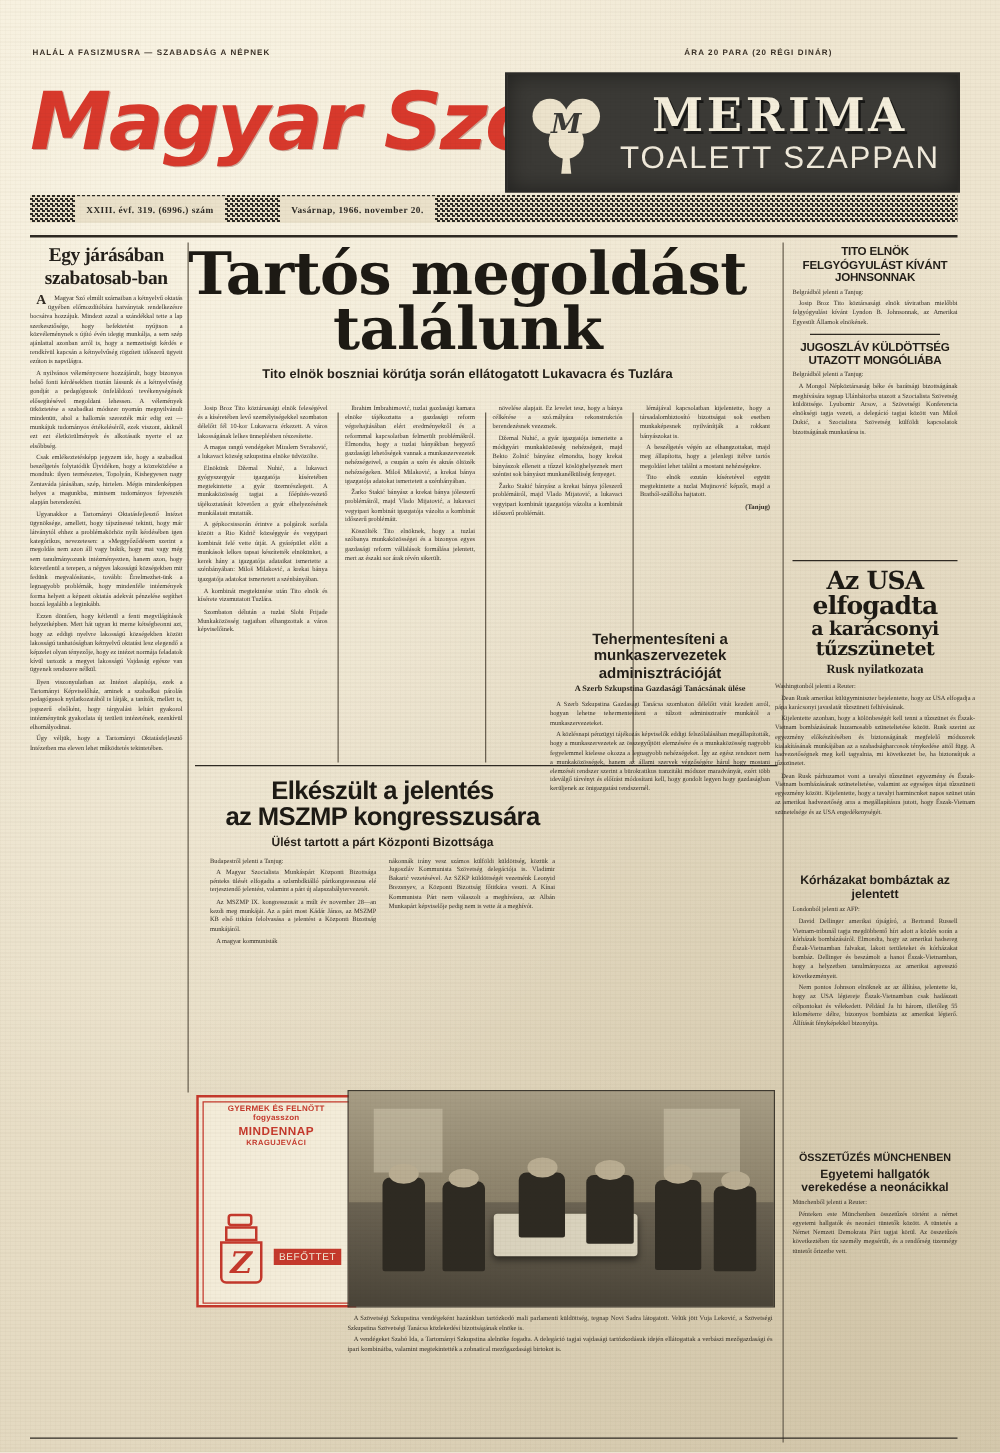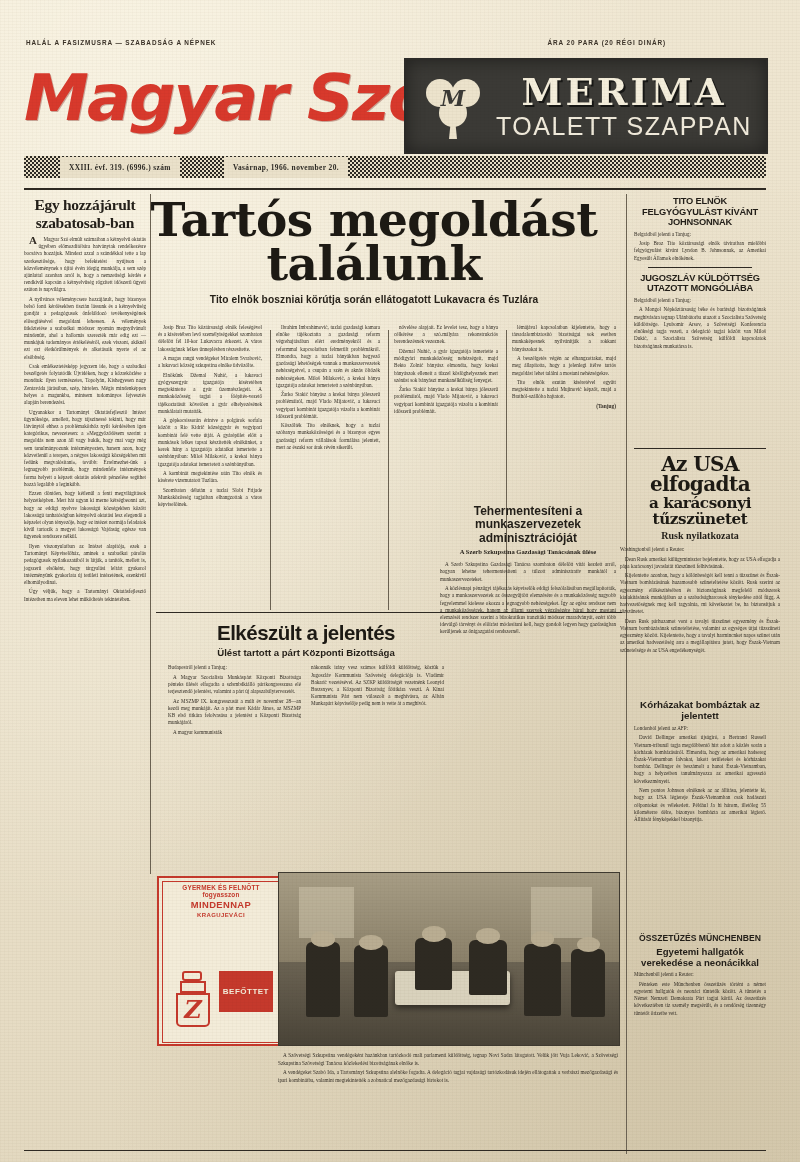--- a/index.html
+++ b/index.html
@@ -221,28 +221,28 @@
   #ad .l1{font-family:"Liberation Sans",sans-serif;font-weight:700;font-size:6.4px;
     color:#c5392c;text-align:center;margin-top:2px;letter-spacing:.2px}
   #ad .l2{font-family:"Liberation Sans",sans-serif;font-weight:700;font-size:9.4px;
     color:#c5392c;text-align:center;margin-top:1px;letter-spacing:.4px}
   #ad .l3{font-family:"Liberation Sans",sans-serif;font-weight:700;font-size:6px;
     color:#c5392c;text-align:center;margin-top:2px;letter-spacing:.4px}
   #ad .script{font-family:"DejaVu Serif",serif;font-style:italic;font-weight:700;
     font-size:15px;color:#c5392c;text-align:center;margin-top:3px;letter-spacing:-.4px}
   #ad .jar{position:absolute;left:8px;bottom:14px;width:54px;height:62px}
   #ad .l4{position:absolute;right:6px;bottom:30px;
-    font-family:"Liberation Sans",sans-serif;font-weight:700;font-size:8px;
-    color:#f3ecd9;background:#c5392c;padding:16px 4px;letter-spacing:.5px}
+    font-family:"Liberation Sans",sans-serif;font-weight:400;font-size:8px;
+    color:#f3ecd9;background:#c5392c;padding:2px 4px;letter-spacing:.5px}
 
   
   #mun{left:634px;top:922px;width:132px}
   #mun .rhd{
     font-family:"Liberation Sans",sans-serif;font-weight:700;
-    font-size:8.6px;line-height:1.14;text-align:center;color:#221e18;margin-bottom:3px;margin-top:12px;
+    font-size:8.6px;line-height:1.14;text-align:center;color:#221e18;margin-bottom:3px;
   }
   #mun .rhd2{
     font-family:"Liberation Sans",sans-serif;font-weight:700;
     font-size:9.6px;line-height:1.12;text-align:center;color:#221e18;margin:3px 0;
   }
   #korhaz{left:634px;top:700px;width:132px}
   #korhaz .rhd{
     font-family:"Liberation Sans",sans-serif;font-weight:700;
     font-size:9.8px;line-height:1.12;text-align:center;color:#221e18;margin-bottom:3px;
   }
@@ -292,21 +292,21 @@
   <div class="vrule" style="left:150px;top:194px;height:680px"></div>
   <div class="vrule" style="left:626px;top:194px;height:960px"></div>
   <div class="vrule" style="left:270px;top:330px;height:280px"></div>
   <div class="vrule" style="left:388px;top:330px;height:280px"></div>
   <div class="vrule" style="left:506px;top:330px;height:280px"></div>
   <div class="hrule" style="left:156px;top:612px;width:466px"></div>
   <div class="hrule" style="left:634px;top:448px;width:132px"></div>
   <div class="hrule" style="left:24px;top:1150px;width:742px"></div>
 
   <div class="col" id="left-col">
-    <div class="hd">Egy hozzájárult szabatosab-ban</div>
+    <div class="hd">Egy járásában szabatosab-ban</div>
     <div class="body-txt">
       <p class="dropcap">A Magyar Szó elmúlt számaiban a kétnyelvű oktatás ügyében előmozdítóbára hatványtak rendelkezésre bocsátva hozzájuk. Mindezt azzal a szándékkal tette a lap szerkesztősége, hogy befektetést nyújtson a közvéleménynek s újító évén idegig munkálja, a sem szép ajánlattal azonban arról is, hogy a nemzetiségi kérdés e rendkívül kapcsán a kétnyelvűség rögzített időszerű ügyeit ezúton is napvilágra.</p>
       <p>A nyilvános véleménycsere hozzájárult, hogy bizonyos belső fonti kérdésekben tisztán lássunk és a kétnyelvűség gondját a pedagógusok önfeláldozó tevékenységének elősegítésével megoldani lehessen. A vélemények ütköztetése a szabadkai módszer nyomán megnyilvánult mindenütt, ahol a hallomás szerezték már edig ezt — munkájuk tudományos értékeléséről, ezek viszont, akiknél ezt ezt életkörülmények és alkotásaik nyerte el az elsőbbség.</p>
       <p>Csak emlékeztetésképp jegyzem ide, hogy a szabadkai beszélgetés folytatódik Újvidéken, hogy a közreközlése a mondtuk: ilyen természetes, Topolyán, Kishegyesen nagy Zentaváda járásában, szép, hirtelen. Mégis mindenképpen helyes a magunkba, mintsem tudományos fejvesztés alapján berendezési.</p>
       <p>Ugyanakkor a Tartományi Oktatásfejlesztő Intézet ügynöksége, amellett, hogy tájszínessé tekinti, hogy már látványtól ehhez a problémakörhöz nyílt kérdésében igen kategórikus, nevezetesen: a »Meggyőződésem szerint a megoldás nem azon áll vagy bukik, hogy mai vagy még sem tanulmányozunk intézményezten, hanem azon, hogy közvetlenül a terepen, a négyes lakosságú községekben mit fedünk megvalósítani«, tovább: Érrelmezhet-ünk a legnagyobb problémák, hogy mindenféle intézmények forma helyett a képzett oktatás adekvát pénzelése segíthet hozzá legalább a leginkább.</p>
       <p>Ezzen döntően, hogy kétlenül a fenti megvilágítások helyzetképben. Mert hát ugyan ki merne kétségbeonni azt, hogy az eddigi nyelvre lakosságú községekben között lakosságú tanhatóságban kétnyelvű oktatási lesz elegendő a képzelet olyan tényezője, hogy ez intézet normája feladatok kívül tartozik a megyei lakosságú Vajdaság egésze van ügyenek rendszere nélkül.</p>
       <p>Ilyen viszonyulatban az Intézet alapítója, ezek a Tartományi Képviselőház, aminek a szabadkai párolás pedagógusok nyilatkozatából is látják, a tanítók, mellett is, jogszerű elsőként, hogy tárgyalási leltárt gyakorol intézményünk gyakorlata új területi intézetének, ezenkívül elhomályodinai.</p>
       <p>Úgy véljük, hogy a Tartományi Oktatásfejlesztő Intézetben ma eleven lehet működtetés tekintetében.</p>
     </div>
   </div>
@@ -405,20 +405,21 @@
     <div class="h4">Tehermentesíteni a munkaszervezetek adminisztrációját</div>
     <div class="h4s">A Szerb Szkupstina Gazdasági Tanácsának ülése</div>
     <div class="body-txt" style="margin-top:5px">
       <p>A Szerb Szkupstina Gazdasági Tanácsa szombaton délelőtt vitát kezdett arról, hogyan lehetne tehermentesíteni a túlzott adminisztratív munkától a munkaszervezeteket.</p>
       <p>A közlésnapi pénzügyi tájékozás képviselők eddigi felszólalásában megállapították, hogy a munkaszervezetek az összegyűjtött elemzésére és a munkaközösség nagyobb fegyelemmel kielesse okozza a legnagyobb nehézségeket. Így az egész rendszer nem a munkaközösségek, hanem az állami szervek végzőségére hárul hogy mostani elemzéséi rendszer szerint a bürokratikus tranzitáki módszer maradványát, ezért több ideválgő tárvényt és előírást módosítani kell, hogy gondolt legyen hogy gazdaságban kerüljenek az önigazgatási rendszernél.</p>
     </div>
   </div>
 
   <div class="col" id="mszmp">
     <div class="h3">Elkészült a jelentés</div>
+    <div class="h3">az MSZMP kongresszusára</div>
     <div class="h3s">Ülést tartott a párt Központi Bizottsága</div>
     <div style="display:flex;gap:10px;margin-top:6px">
       <div class="body-txt" style="width:133px">
         <p class="noind">Budapestről jelenti a Tanjug:</p>
         <p>A Magyar Szocialista Munkáspárt Központi Bizottsága pénteks ülését elfogadta a szlsmbdkiálló pártkongresszusa elé terjesztendő jelentést, valamint a párt új alapszabálytervezetét.</p>
         <p>Az MSZMP IX. kongresszusát a múlt év november 28—an kezdi meg munkáját. Az a párt most Kádár János, az MSZMP KB első titkára felolvasása a jelentést a Központi Bizottság munkájáról.</p>
         <p>A magyar kommunisták</p>
       </div>
       <div class="body-txt" style="width:133px">
         <p class="noind">nákonnák irány vesz számos külföldi küldöttség, köztük a Jugoszláv Kommunista Szövetség delegációja is. Vladimir Bakarić vezetésével. Az SZKP küldöttségét vezetnénk Leonyid Brezsnyev, a Központi Bizottság főtitkára veszti. A Kínai Kommunista Párt nem válaszolt a meghívásra, az Albán Munkapárt képviselője pedig nem is vette át a meghívót.</p>

